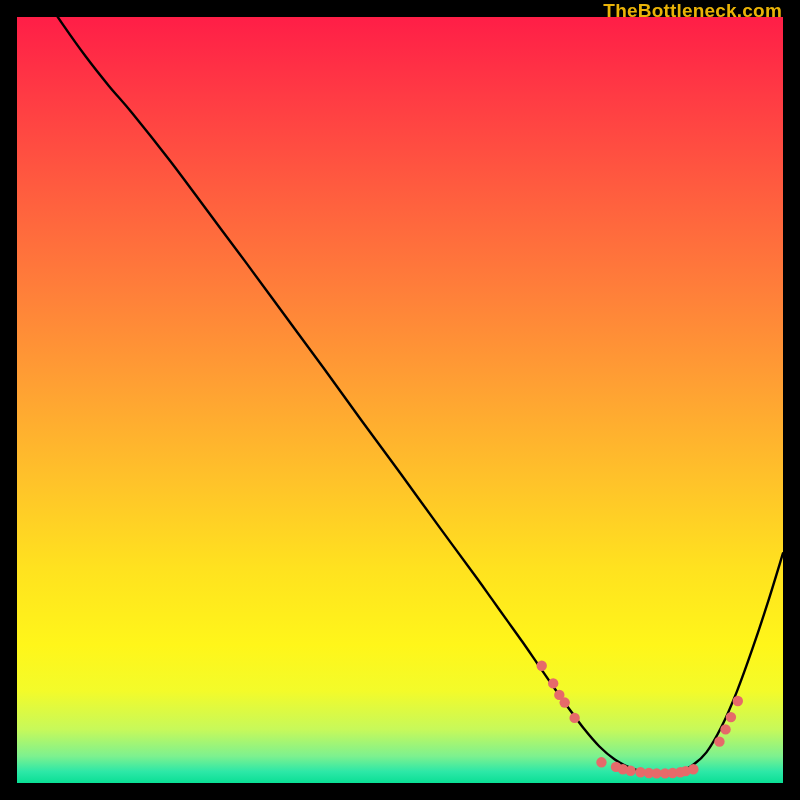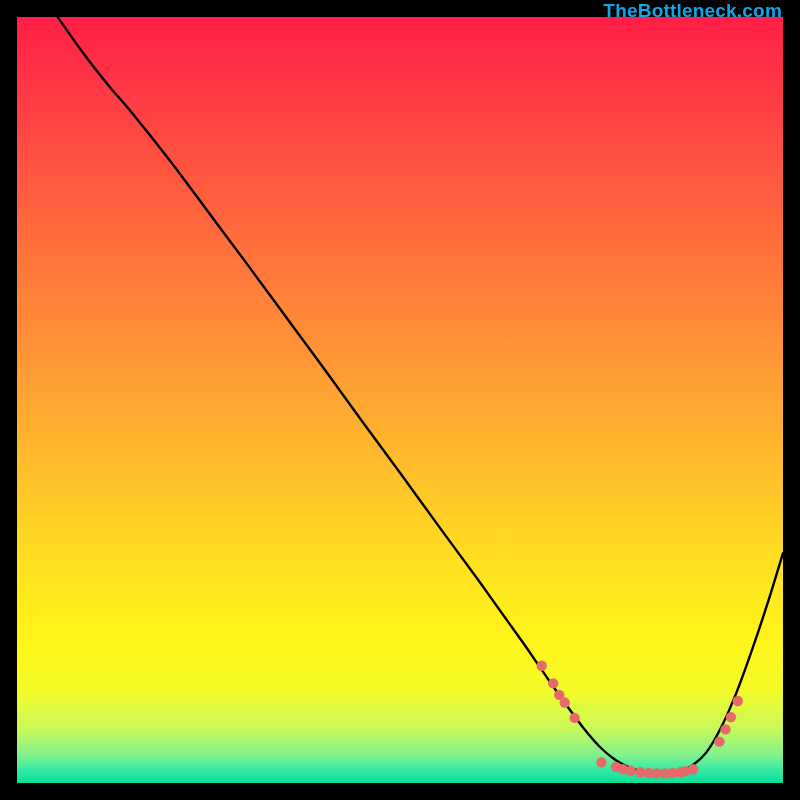--- a/index.html
+++ b/index.html
@@ -22,21 +22,21 @@
     position: absolute;
     left: 17px;
     top: 17px;
     width: 766px;
     height: 766px;
   }
   .watermark {
     position: absolute;
     top: 0px;
     right: 18px;
-    color: #0ea5e9;
+    color: #eab308;
     font-family: Arial, Helvetica, sans-serif;
     font-size: 19px;
     font-weight: bold;
     letter-spacing: 0.2px;
   }
   svg { display: block; }
 </style>
 </head>
 <body>
 

